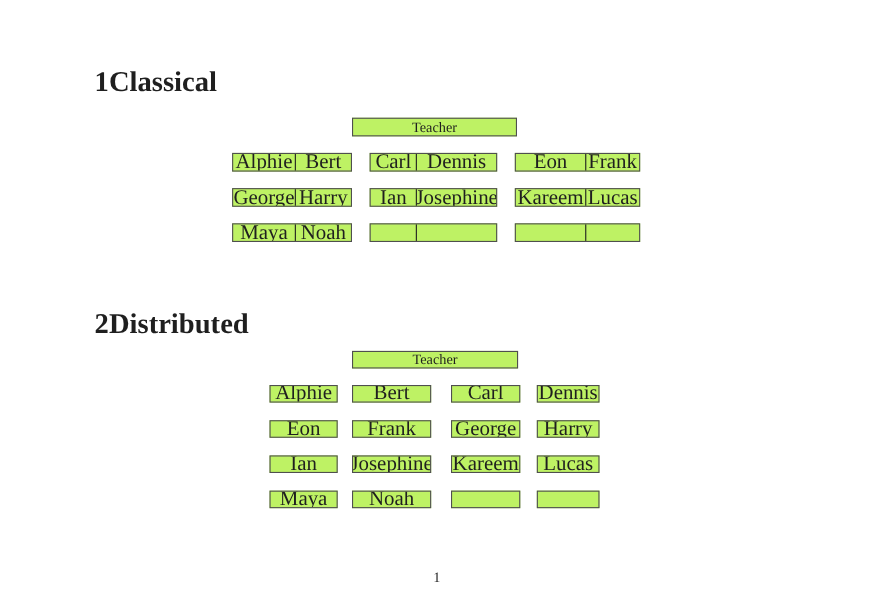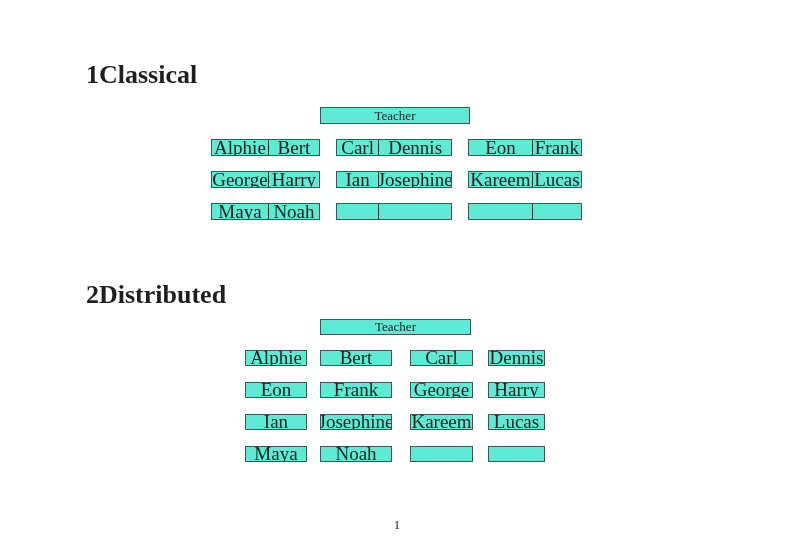--- a/index.html
+++ b/index.html
@@ -21,21 +21,21 @@
     white-space: nowrap;
     color: #1f1f1f;
     text-align: right;
   }
   .heading .num { display: inline-block; min-width: 34px; }
   .diagram-layer { position: absolute; left: 0; top: 0; width: 100%; height: 100%; }
   .box {
     position: absolute;
     box-sizing: border-box;
     border: 1px solid #4f4f4f;
-    background: #5eead4;
+    background: #bef264;
     display: flex;
     align-items: stretch;
   }
   .teacher-box {
     align-items: center;
     justify-content: center;
     font-size: 13px;
   }
   .seat {
     display: inline-flex;

